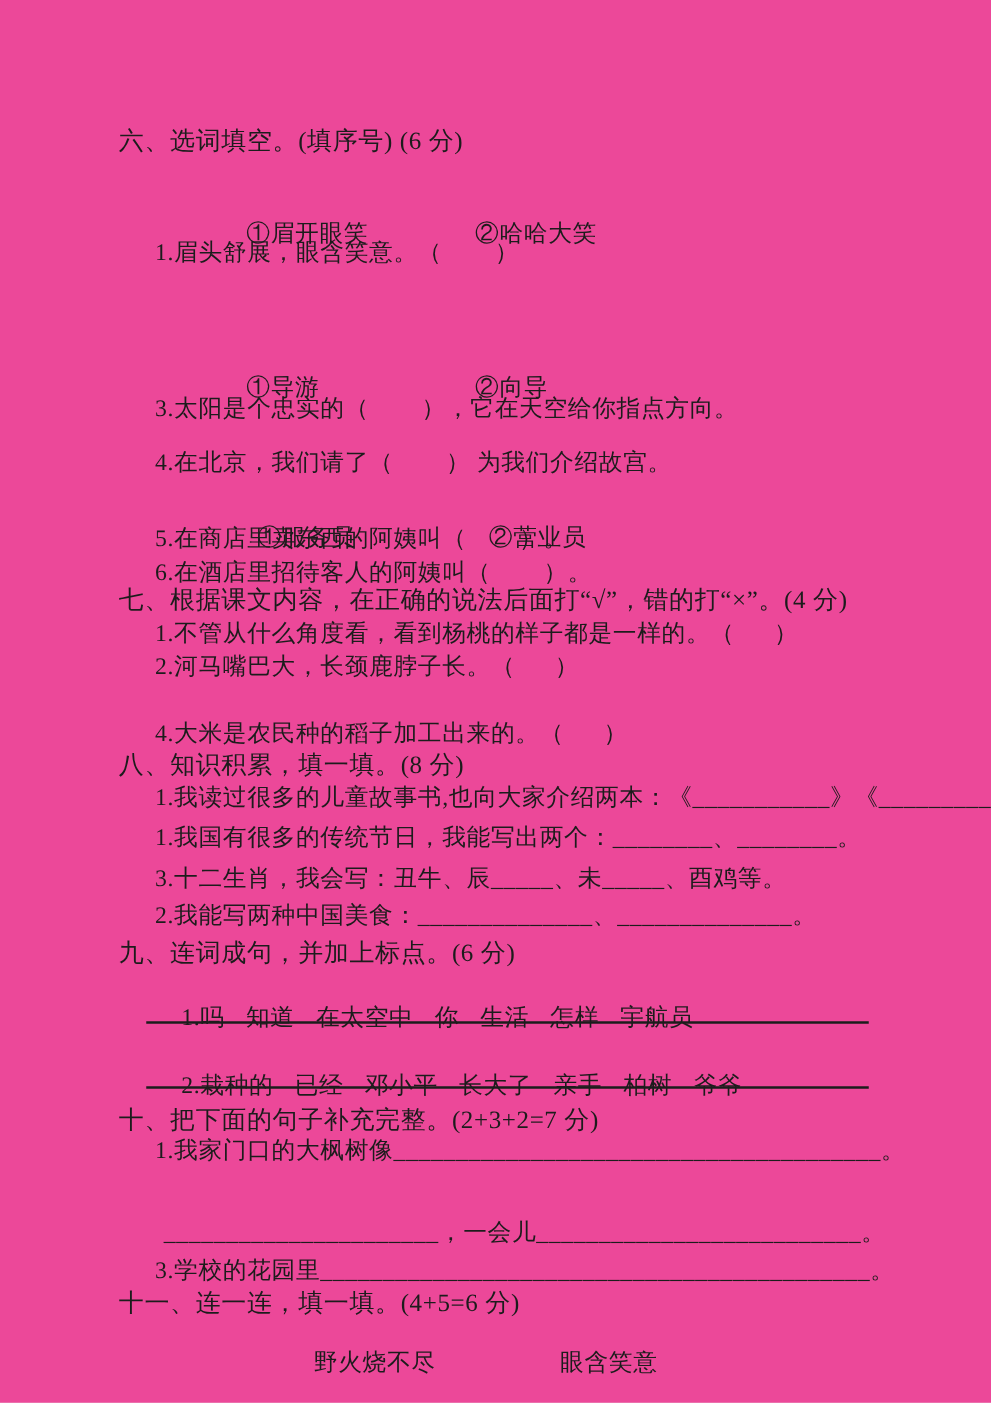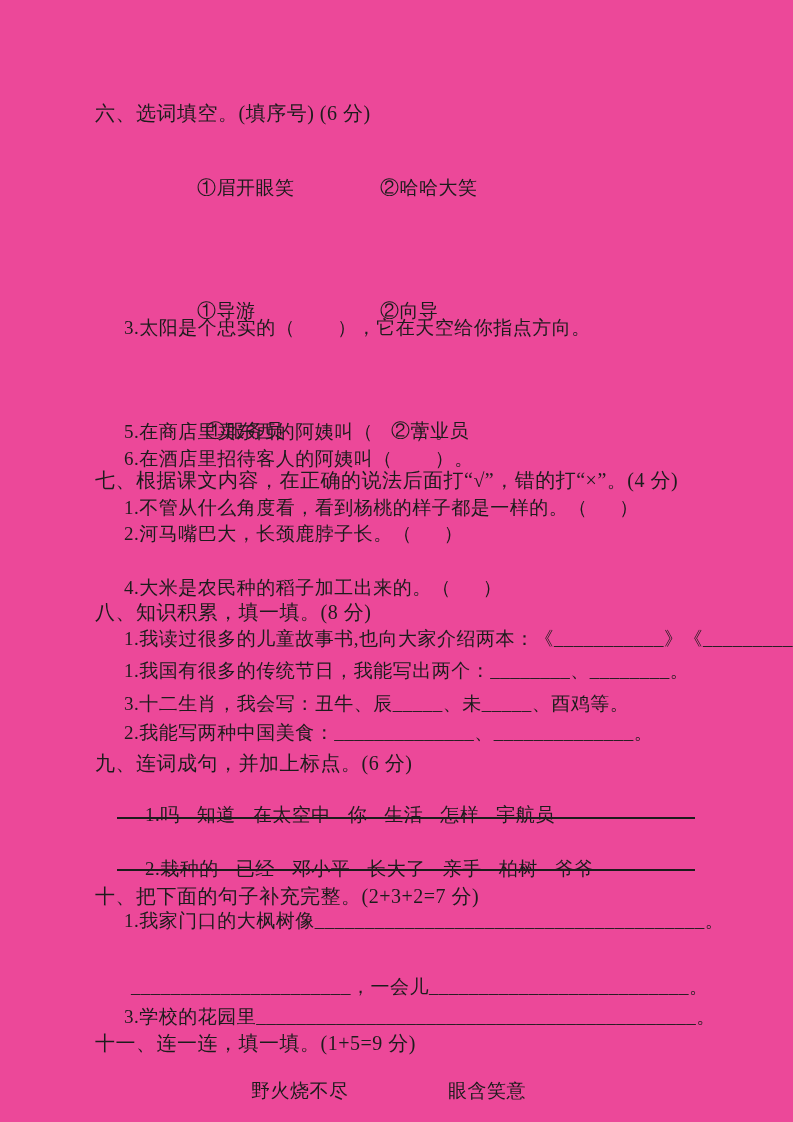--- a/index.html
+++ b/index.html
@@ -44,26 +44,28 @@
 <body>
 
 <div class="page">
 
   <div class="ln title" style="left:95px;top:100px">六、选词填空。(填序号) (6 分)</div>
 
   <div class="ln" style="left:176px;top:149px">
     <span class="tab">①眉开眼笑</span><span>②哈哈大笑</span>
   </div>
 
+  <div class="ln" style="left:124px;top:190px">1.眉头舒展，眼含笑意。（        ）</div>
 
   <div class="ln" style="left:176px;top:272px">
     <span class="tab">①导游</span><span>②向导</span>
   </div>
 
   <div class="ln" style="left:124px;top:315px">3.太阳是个忠实的（        ），它在天空给你指点方向。</div>
+  <div class="ln" style="left:124px;top:358px">4.在北京，我们请了（        ） 为我们介绍故宫。</div>
 
   <div class="ln" style="left:185px;top:392px">
     <span class="tab3">①服务员</span><span>②营业员</span>
   </div>
 
   <div class="ln" style="left:124px;top:419px">5.在商店里卖东西的阿姨叫（        ）。</div>
   <div class="ln" style="left:124px;top:446px">6.在酒店里招待客人的阿姨叫（        ）。</div>
 
   <div class="ln title" style="left:95px;top:467px">七、根据课文内容，在正确的说法后面打“√”，错的打“×”。(4 分)</div>
   <div class="ln" style="left:124px;top:495px">1.不管从什么角度看，看到杨桃的样子都是一样的。（      ）</div>
@@ -88,19 +90,19 @@
     <span class="w">2.栽种的</span><span class="w">已经</span><span class="w">邓小平</span><span class="w">长大了</span><span class="w">亲手</span><span class="w">柏树</span><span class="w">爷爷</span>
   </div>
 
   <div class="answer-line" style="left:117px;top:869px;width:578px"></div>
 
   <div class="ln title" style="left:95px;top:883px">十、把下面的句子补充完整。(2+3+2=7 分)</div>
   <div class="ln" style="left:124px;top:908px">1.我家门口的大枫树像_______________________________________。</div>
   <div class="ln" style="left:131px;top:974px">______________________，一会儿__________________________。</div>
   <div class="ln" style="left:124px;top:1004px">3.学校的花园里____________________________________________。</div>
 
-  <div class="ln title" style="left:95px;top:1030px">十一、连一连，填一填。(1+5=9 分)</div>
+  <div class="ln title" style="left:95px;top:1030px">十一、连一连，填一填。(4+5=6 分)</div>
 
   <div class="ln" style="left:230px;top:1052px">
     <span class="tab-phrase">野火烧不尽</span><span>眼含笑意</span>
   </div>
 
 </div>
 
 </body></html>

